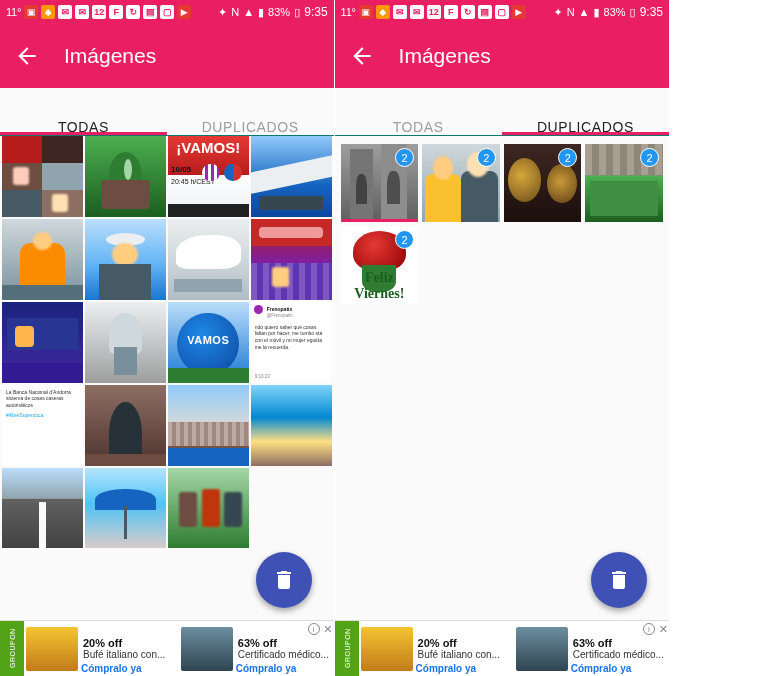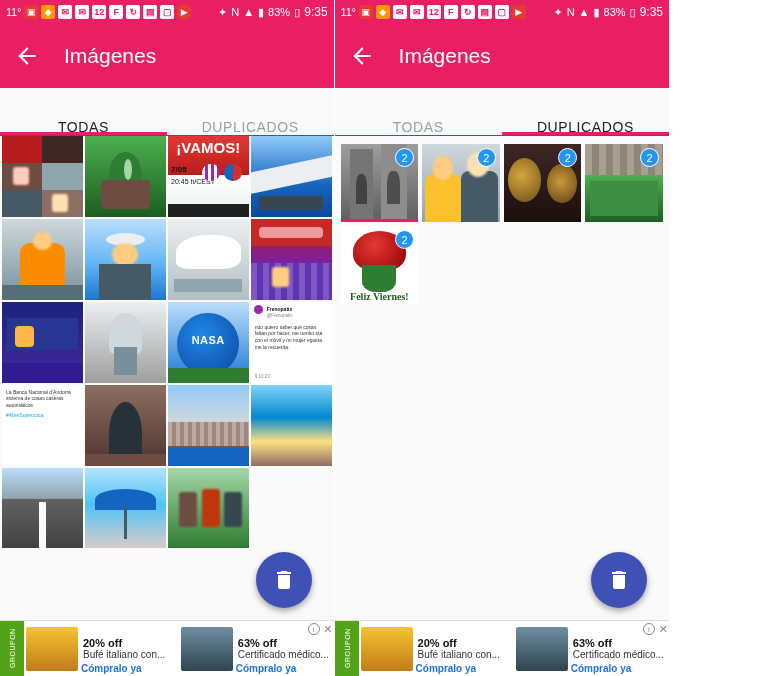--- a/index.html
+++ b/index.html
@@ -334,21 +334,21 @@
         <div style="position:absolute;left:30%;top:20%;width:40%;height:60%;background:#2e7d32;border-radius:50% 50% 40% 40%;"></div>
         <div style="position:absolute;left:20%;top:55%;width:60%;height:35%;background:#6d4c41;border-radius:4px;"></div>
         <div style="position:absolute;left:48%;top:28%;width:10%;height:26%;background:#a5d6a7;border-radius:50%"></div>
       </div>
         </div>
 
       <div class="cell">
           <div class="inner">
         <div class="ph" style="background:linear-gradient(#e53935 0%,#b71c1c 48%,#ffffff 48%,#eceff1 100%)"></div>
         <div class="t-text" style="top:4%;font-size:15px;color:#fff;">¡VAMOS!</div>
-        <div style="position:absolute;left:4%;top:36%;font-size:8px;font-weight:bold;color:#111;">7/05</div>
+        <div style="position:absolute;left:4%;top:36%;font-size:8px;font-weight:bold;color:#111;">10/05</div>
         <div style="position:absolute;left:4%;top:52%;font-size:7px;color:#111;">20:45 h/CEST</div>
         <div style="position:absolute;right:8%;top:34%;width:22%;height:22%;border-radius:50%;background:conic-gradient(#d32f2f 0 50%,#1565c0 50% 100%)"></div>
         <div style="position:absolute;right:36%;top:34%;width:22%;height:22%;border-radius:50%;background:repeating-linear-gradient(90deg,#fff 0 3px,#9c27b0 3px 6px)"></div>
         <div style="position:absolute;left:0;bottom:0;width:100%;height:16%;background:#212121;"></div>
       </div>
         </div>
 
       <div class="cell">
           <div class="inner">
         <div class="ph" style="background:linear-gradient(#90caf9,#1565c0 60%,#0d47a1)"></div>
@@ -407,21 +407,21 @@
         <div class="ph" style="background:linear-gradient(#eceff1,#9e9e9e)"></div>
         <div style="position:absolute;left:30%;top:14%;width:40%;height:50%;background:#cfd8dc;border-radius:50% 50% 6px 6px;"></div>
         <div style="position:absolute;left:36%;top:56%;width:28%;height:34%;background:#78909c;"></div>
       </div>
         </div>
 
       <div class="cell">
           <div class="inner">
         <div class="ph" style="background:linear-gradient(#bbdefb,#1976d2)"></div>
         <div style="position:absolute;left:12%;top:14%;width:76%;height:76%;border-radius:50%;background:radial-gradient(circle at 40% 35%,#1e88e5,#0d47a1);"></div>
-        <div class="t-text" style="top:40%;font-size:11px;letter-spacing:.5px;">NASA</div>
+        <div class="t-text" style="top:40%;font-size:11px;letter-spacing:.5px;">VAMOS</div>
         <div style="position:absolute;left:0;bottom:0;width:100%;height:18%;background:#2e7d32;"></div>
       </div>
         </div>
 
       <div class="cell">
           <div class="inner">
         <div class="tweet">
           <div class="tw-av"></div>
           <div style="margin-left:12px;">
             <div class="handle">Frenopatix</div>
@@ -589,21 +589,21 @@
         <div class="ph" style="background:linear-gradient(#b0a99f 0%,#8d8679 40%,#4caf50 41%,#1b5e20 100%)"></div>
         <div style="position:absolute;left:0;top:0;width:100%;height:40%;background:repeating-linear-gradient(90deg,#a89f93 0 7px,#8d8679 7px 14px);"></div>
         <div style="position:absolute;left:6%;top:48%;width:88%;height:44%;background:#3f8e44;"></div>
         <div class="badge">2</div>
       </div>
 
       <div class="dup-cell">
         <div class="ph" style="background:#ffffff"></div>
         <div style="position:absolute;left:16%;top:6%;width:68%;height:52%;border-radius:50% 50% 40% 40%;background:radial-gradient(circle at 40% 35%,#e53935,#8e0000);"></div>
         <div style="position:absolute;left:28%;top:50%;width:44%;height:34%;background:#2e7d32;border-radius:0 0 40% 40%;"></div>
-        <div style="position:absolute;left:0;bottom:2px;width:100%;text-align:center;font-size:10px;font-weight:bold;color:#1b5e20;font-family:'Liberation Serif',serif;">Feliz Viernes!</div>
+        <div style="position:absolute;left:0;bottom:2px;width:100%;text-align:center;font-size:14px;font-weight:bold;color:#1b5e20;font-family:'Liberation Serif',serif;">Feliz Viernes!</div>
         <div class="badge">2</div>
       </div>
     </div>
 
     <div class="fab indigo">
       <svg width="24" height="24" viewBox="0 0 24 24">
         <path d="M6 19a2 2 0 002 2h8a2 2 0 002-2V7H6v12zM19 4h-3.5l-1-1h-5l-1 1H5v2h14V4z" fill="#ffffff"></path>
       </svg>
     </div>
 

